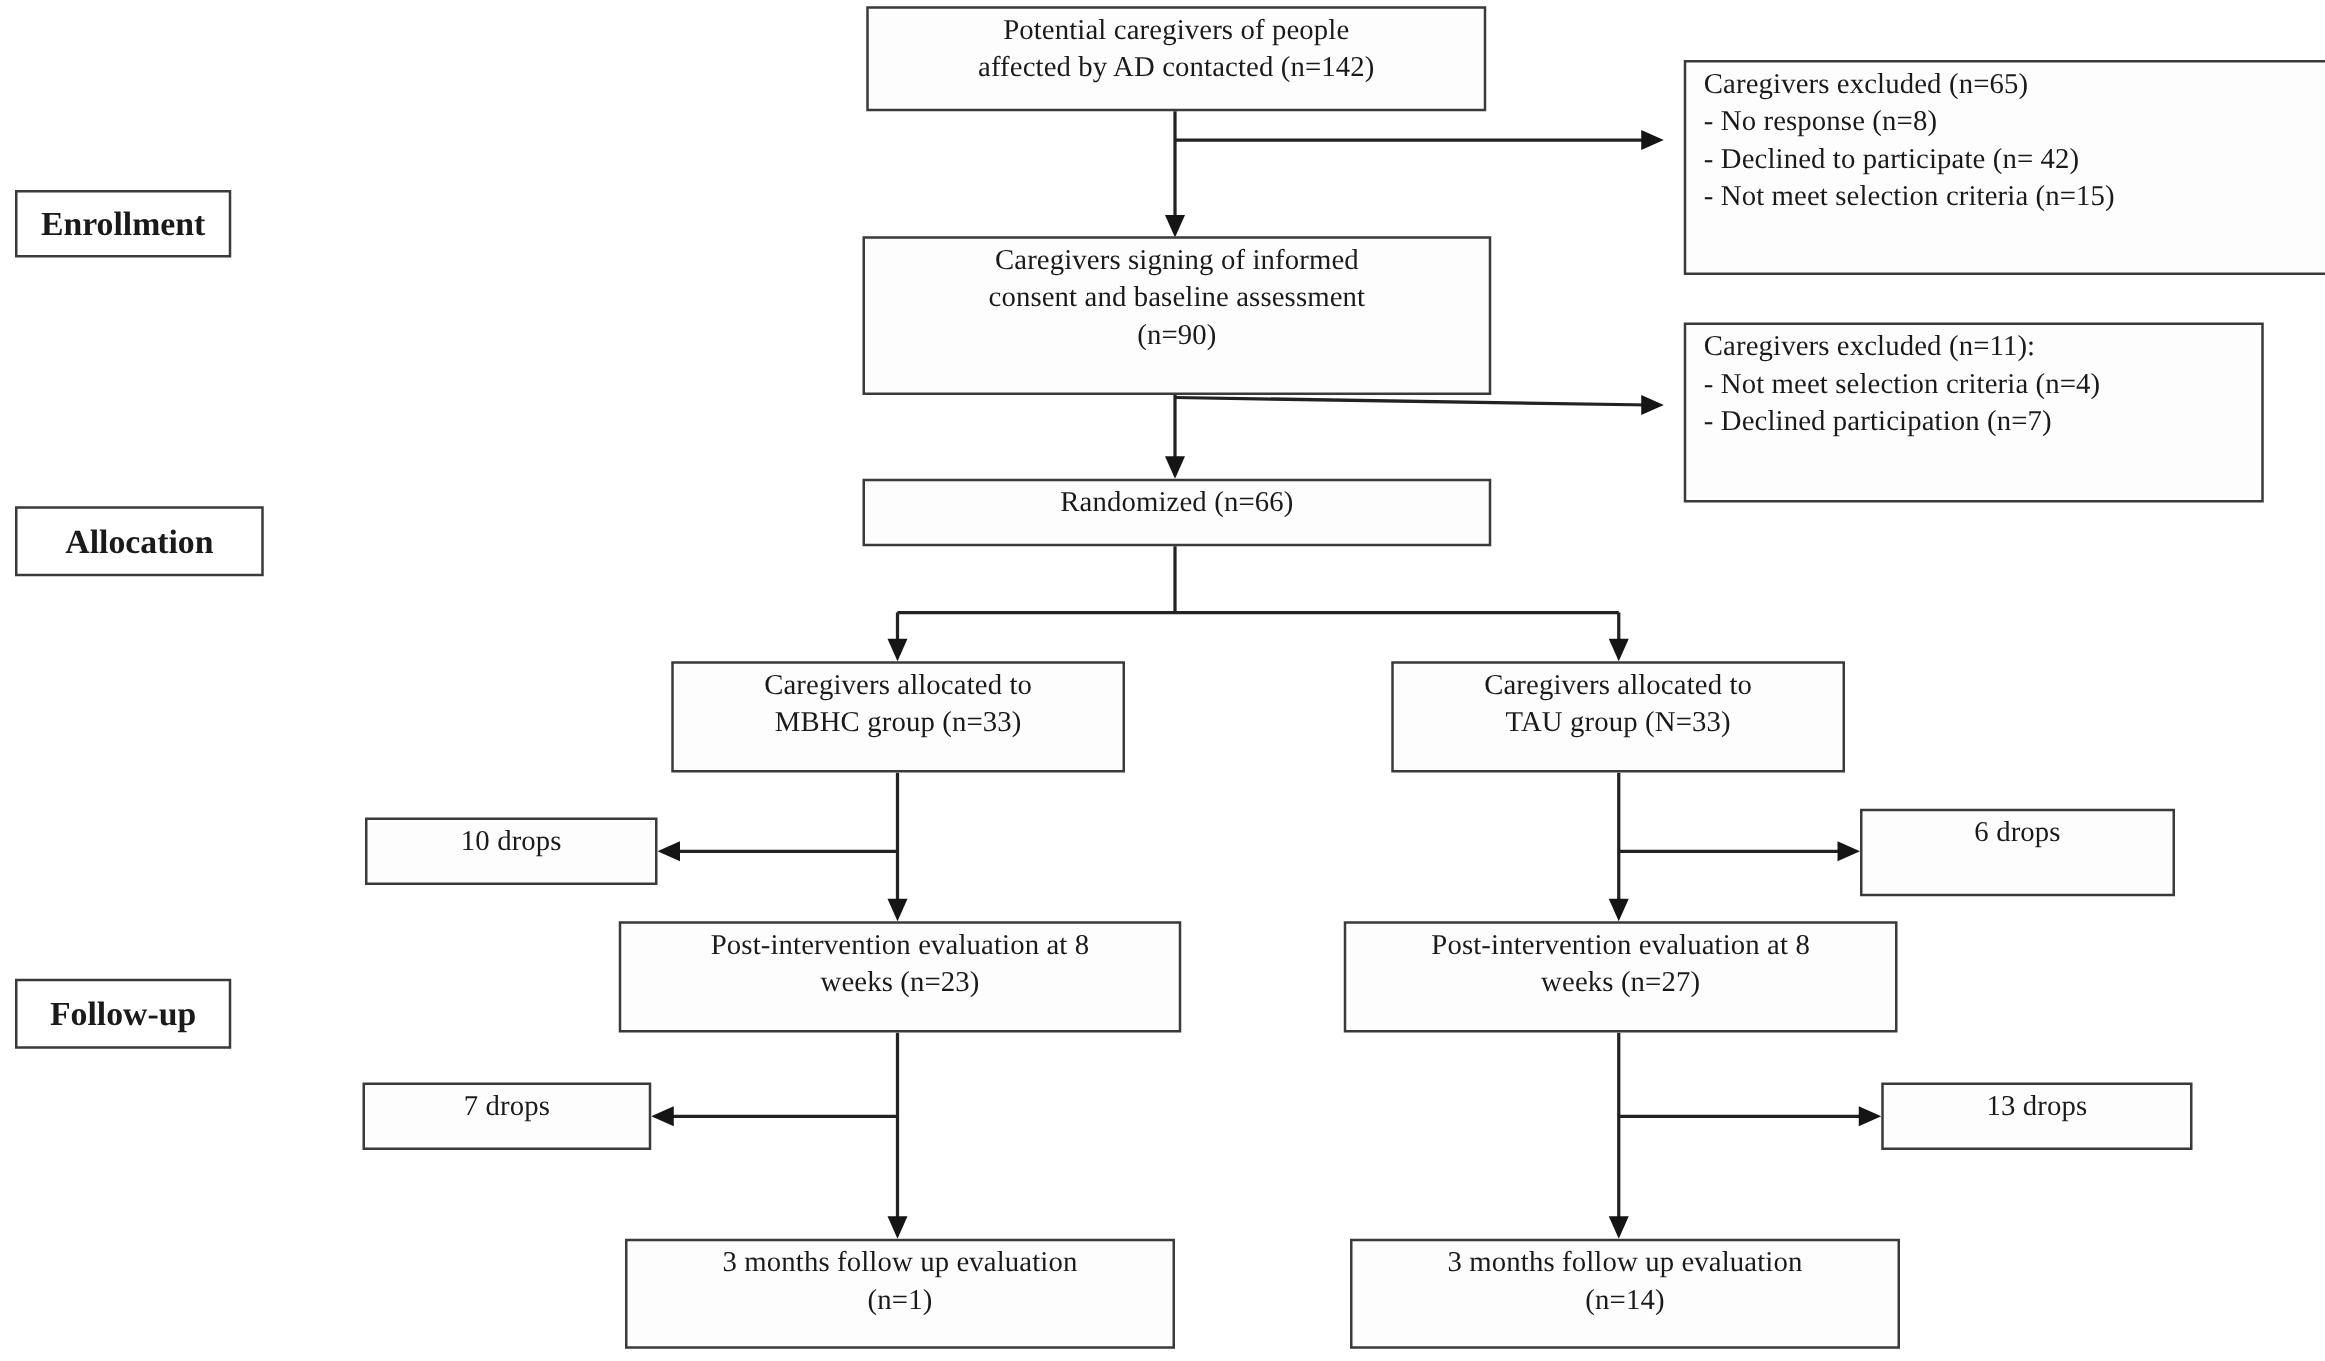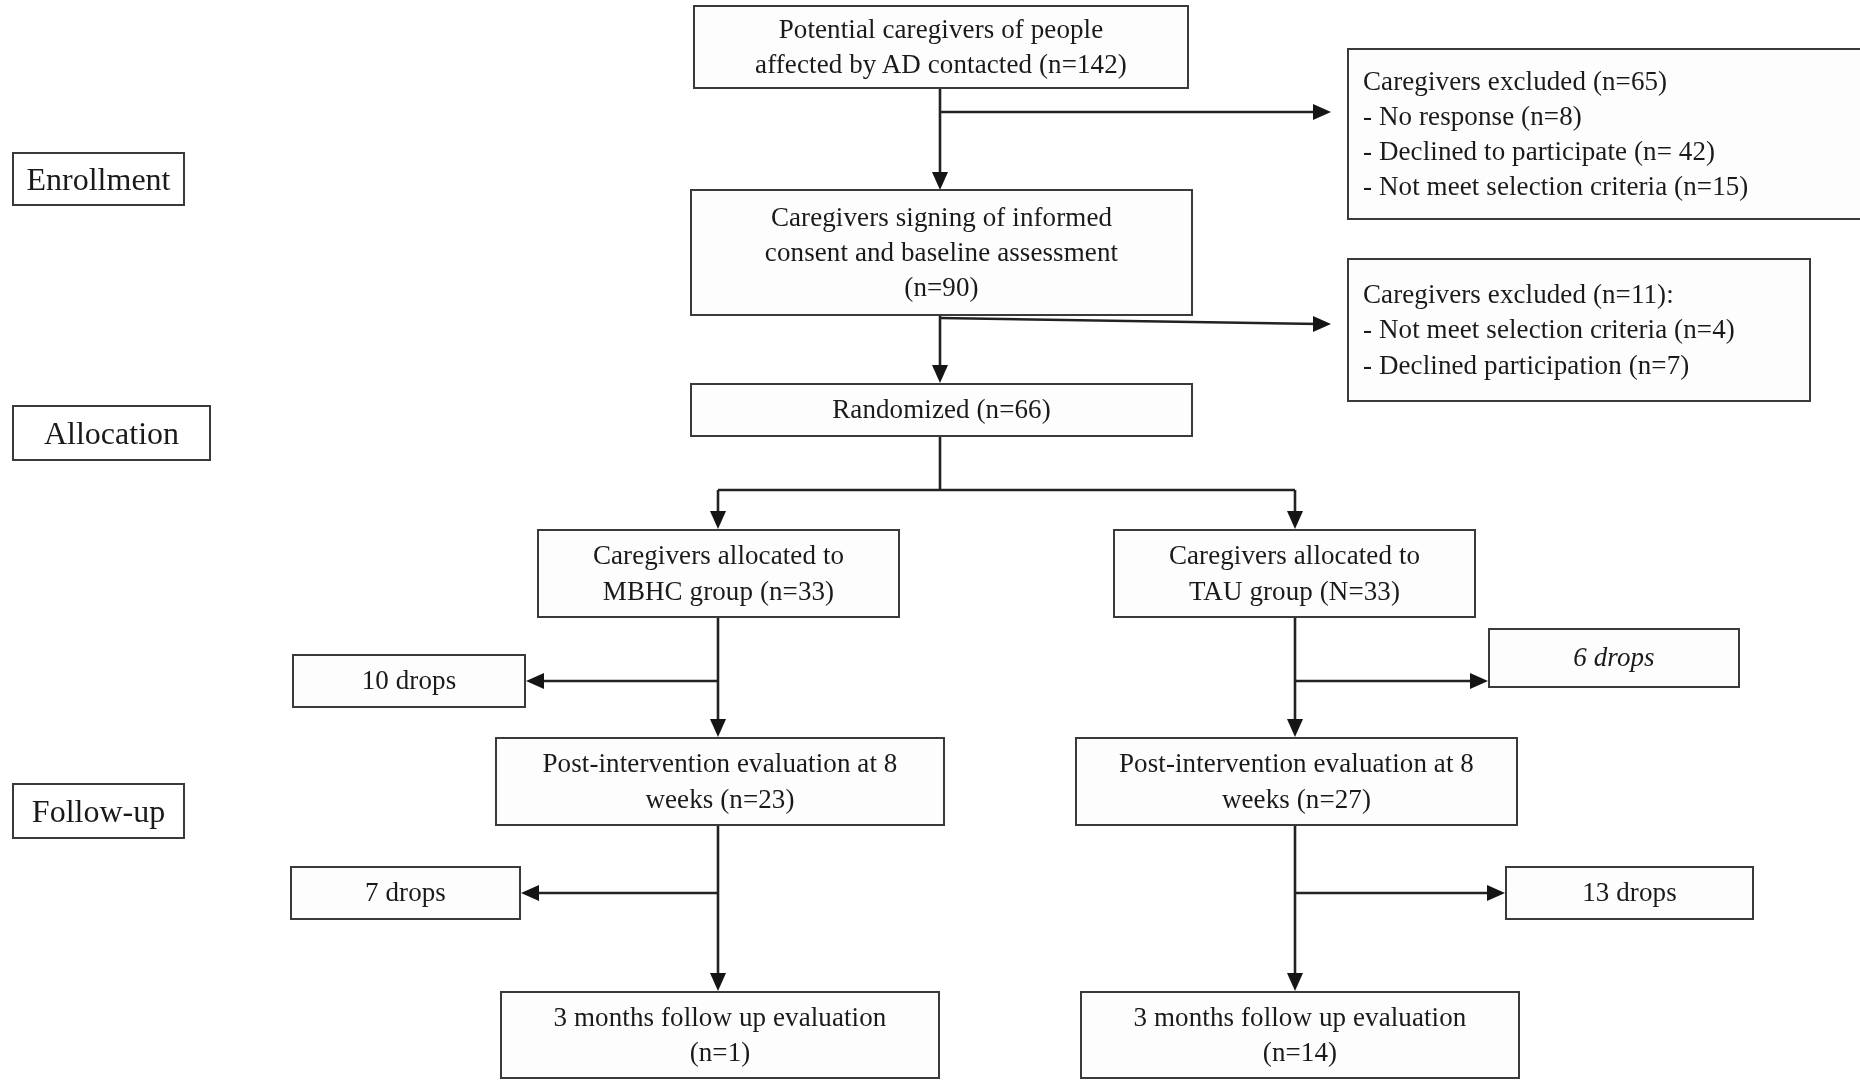--- a/index.html
+++ b/index.html
@@ -15,25 +15,24 @@
     font-family: "Liberation Serif", "DejaVu Serif", serif;
     color: #1a1a1a;
     overflow: hidden;
   }
   .box {
     position: absolute;
     box-sizing: border-box;
     border: 2.5px solid #3a3a3a;
     background: #fdfdfd;
     display: flex;
-    align-items: center;
     justify-content: center;
     text-align: center;
     line-height: 1.30;
-    font-size: 27px;
+    font-size: 23px;
     letter-spacing: 0.1px;
     padding: 2px 8px;
   }
   .box.left-align {
     justify-content: flex-start;
     text-align: left;
     padding-left: 14px;
     margin-left: 16px;
   }
   .box .lines {
@@ -43,21 +42,22 @@
     white-space: nowrap;
   }
   .stage-label {
     position: absolute;
     box-sizing: border-box;
     border: 2.5px solid #3a3a3a;
     background: #ffffff;
     display: flex;
     align-items: center;
     justify-content: center;
-    font-size: 32px;
+    font-size: 27px;
+    font-weight: bold;
   }
   svg.connectors {
     position: absolute;
     left: 0;
     top: 0;
     width: 1860px;
     height: 1089px;
     pointer-events: none;
   }
   svg.connectors line, svg.connectors path {
@@ -179,21 +179,21 @@
       <div>TAU group (N=33)</div>
     </div>
   </div>
 
   <div class="box" style="left:292px; top:654px; width:234px; height:54px;">
     <div class="lines">
       <div>10 drops</div>
     </div>
   </div>
 
-  <div class="box" style="left:1488px; top:628px; width:252px; height:60px;font-style:italic;">
+  <div class="box" style="left:1488px; top:647px; width:252px; height:70px;">
     <div class="lines">
       <div>6 drops</div>
     </div>
   </div>
 
   <div class="box" style="left:495px; top:737px; width:450px; height:89px;">
     <div class="lines">
       <div>Post-intervention evaluation at 8</div>
       <div>weeks (n=23)</div>
     </div>

